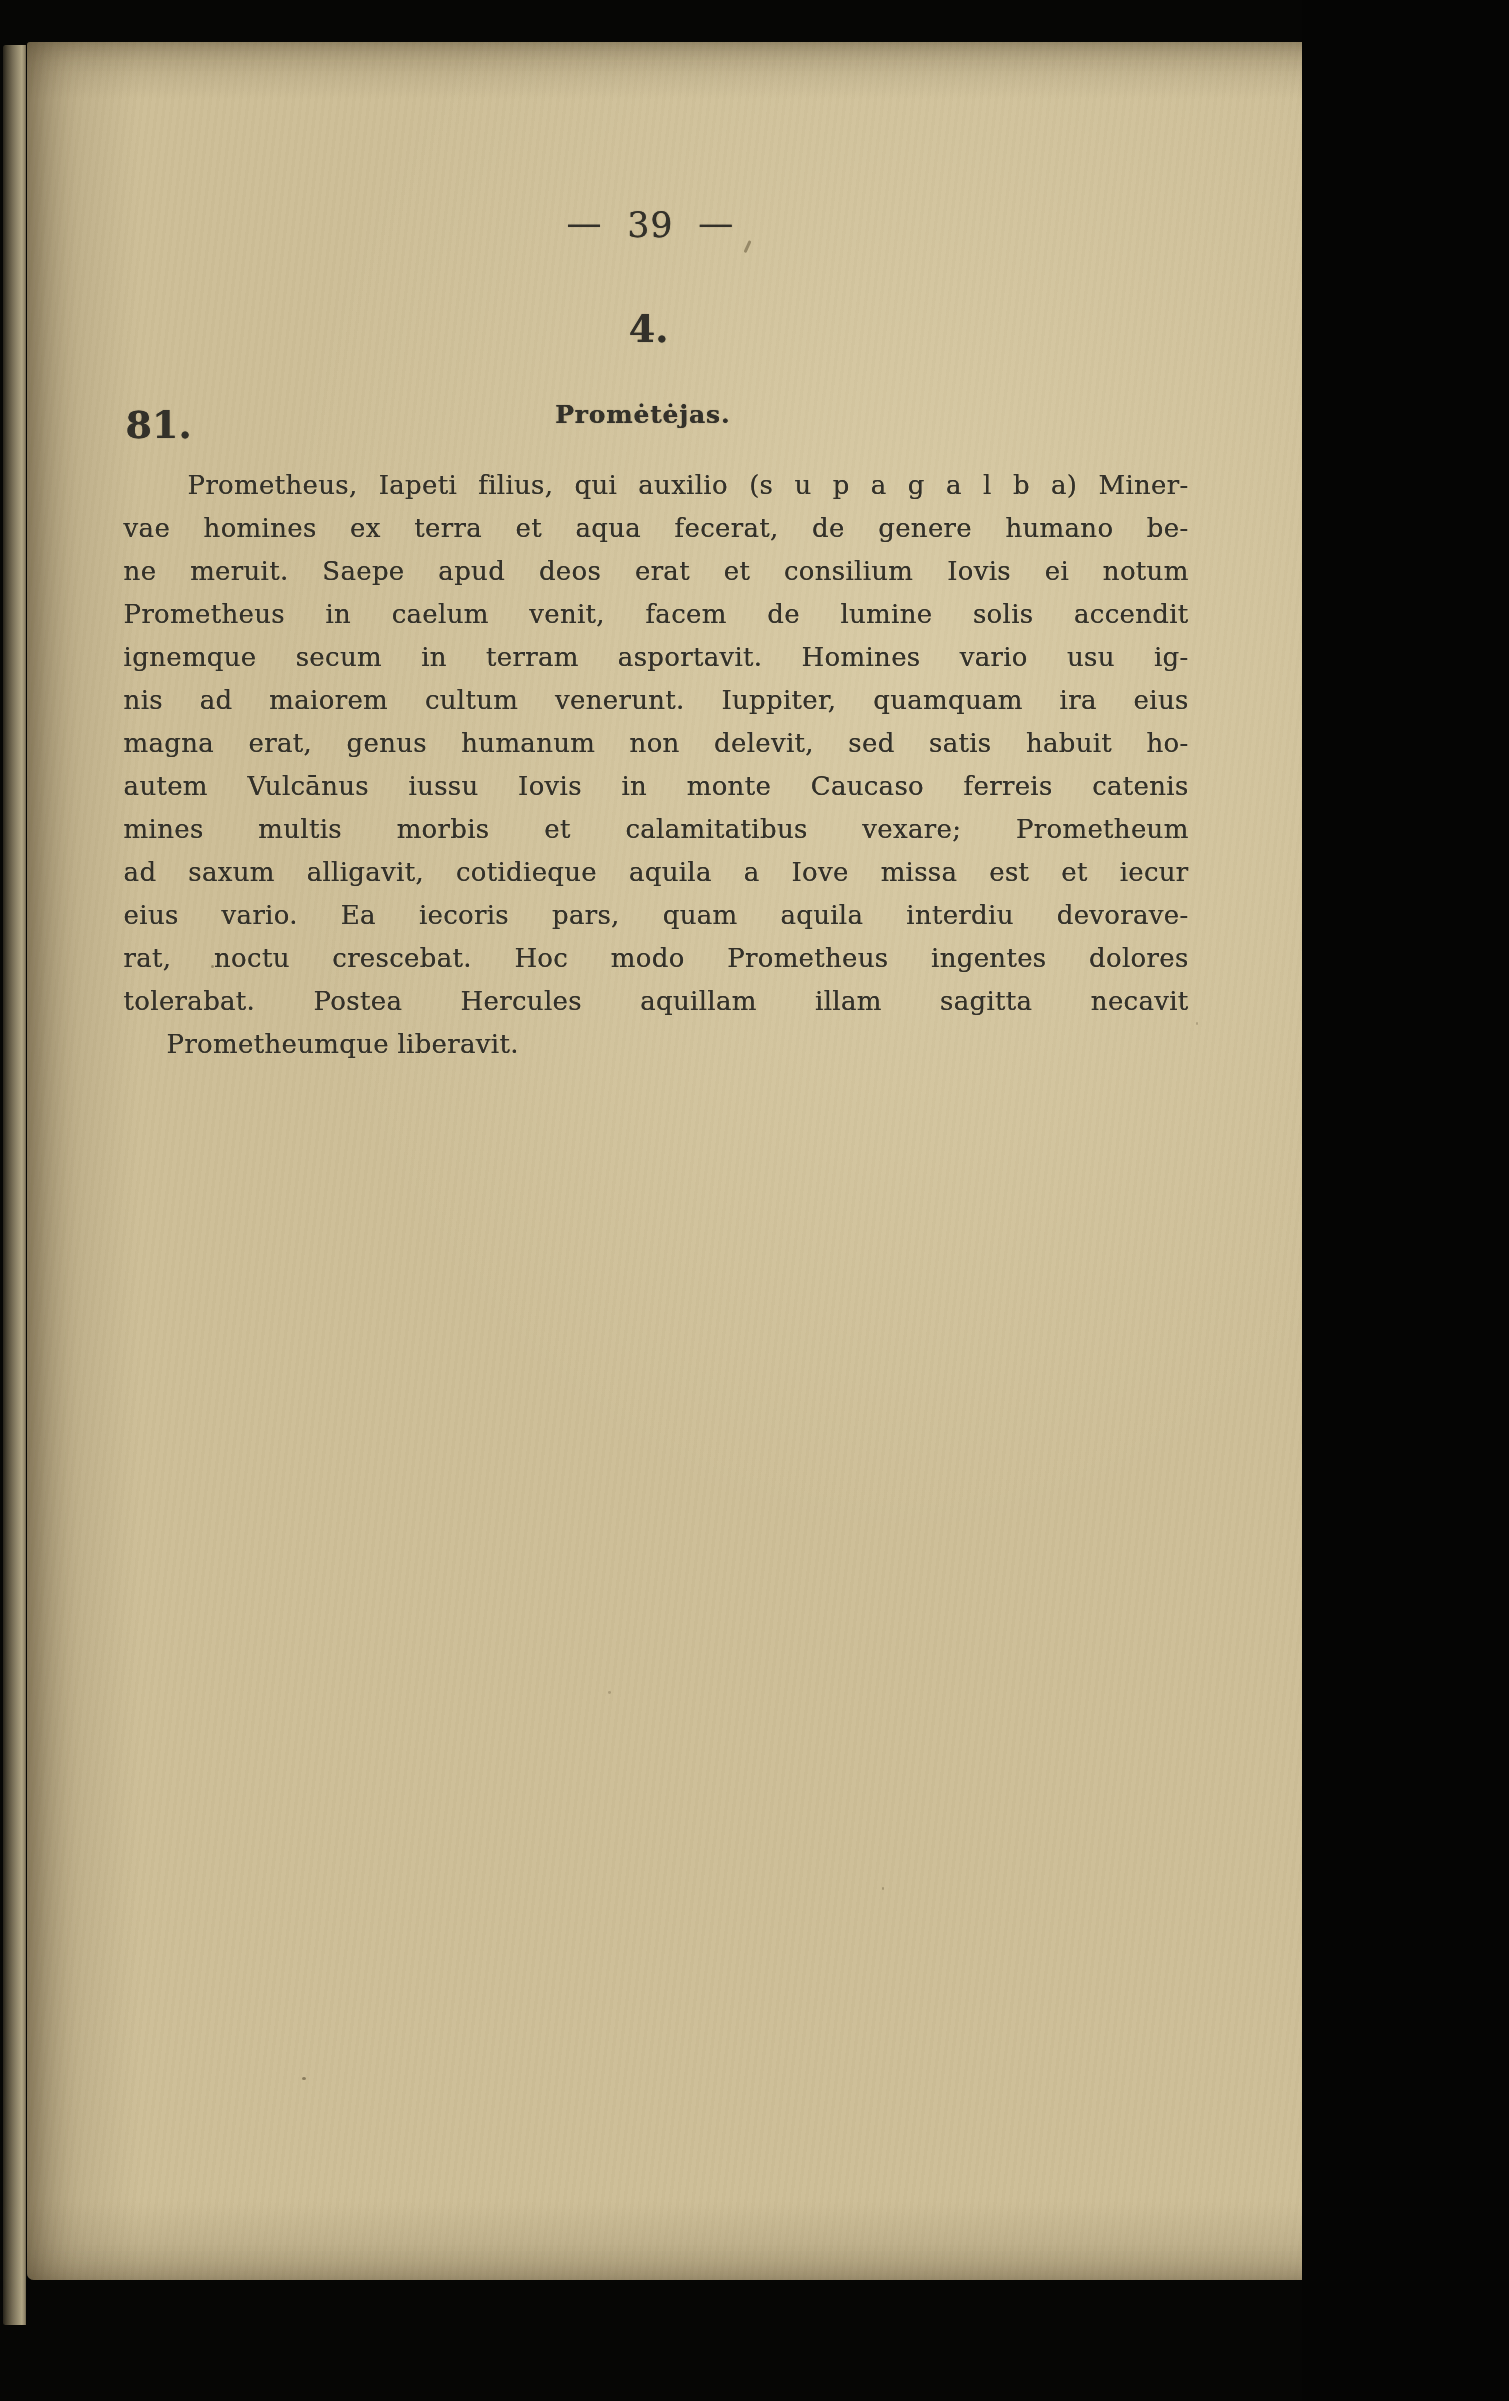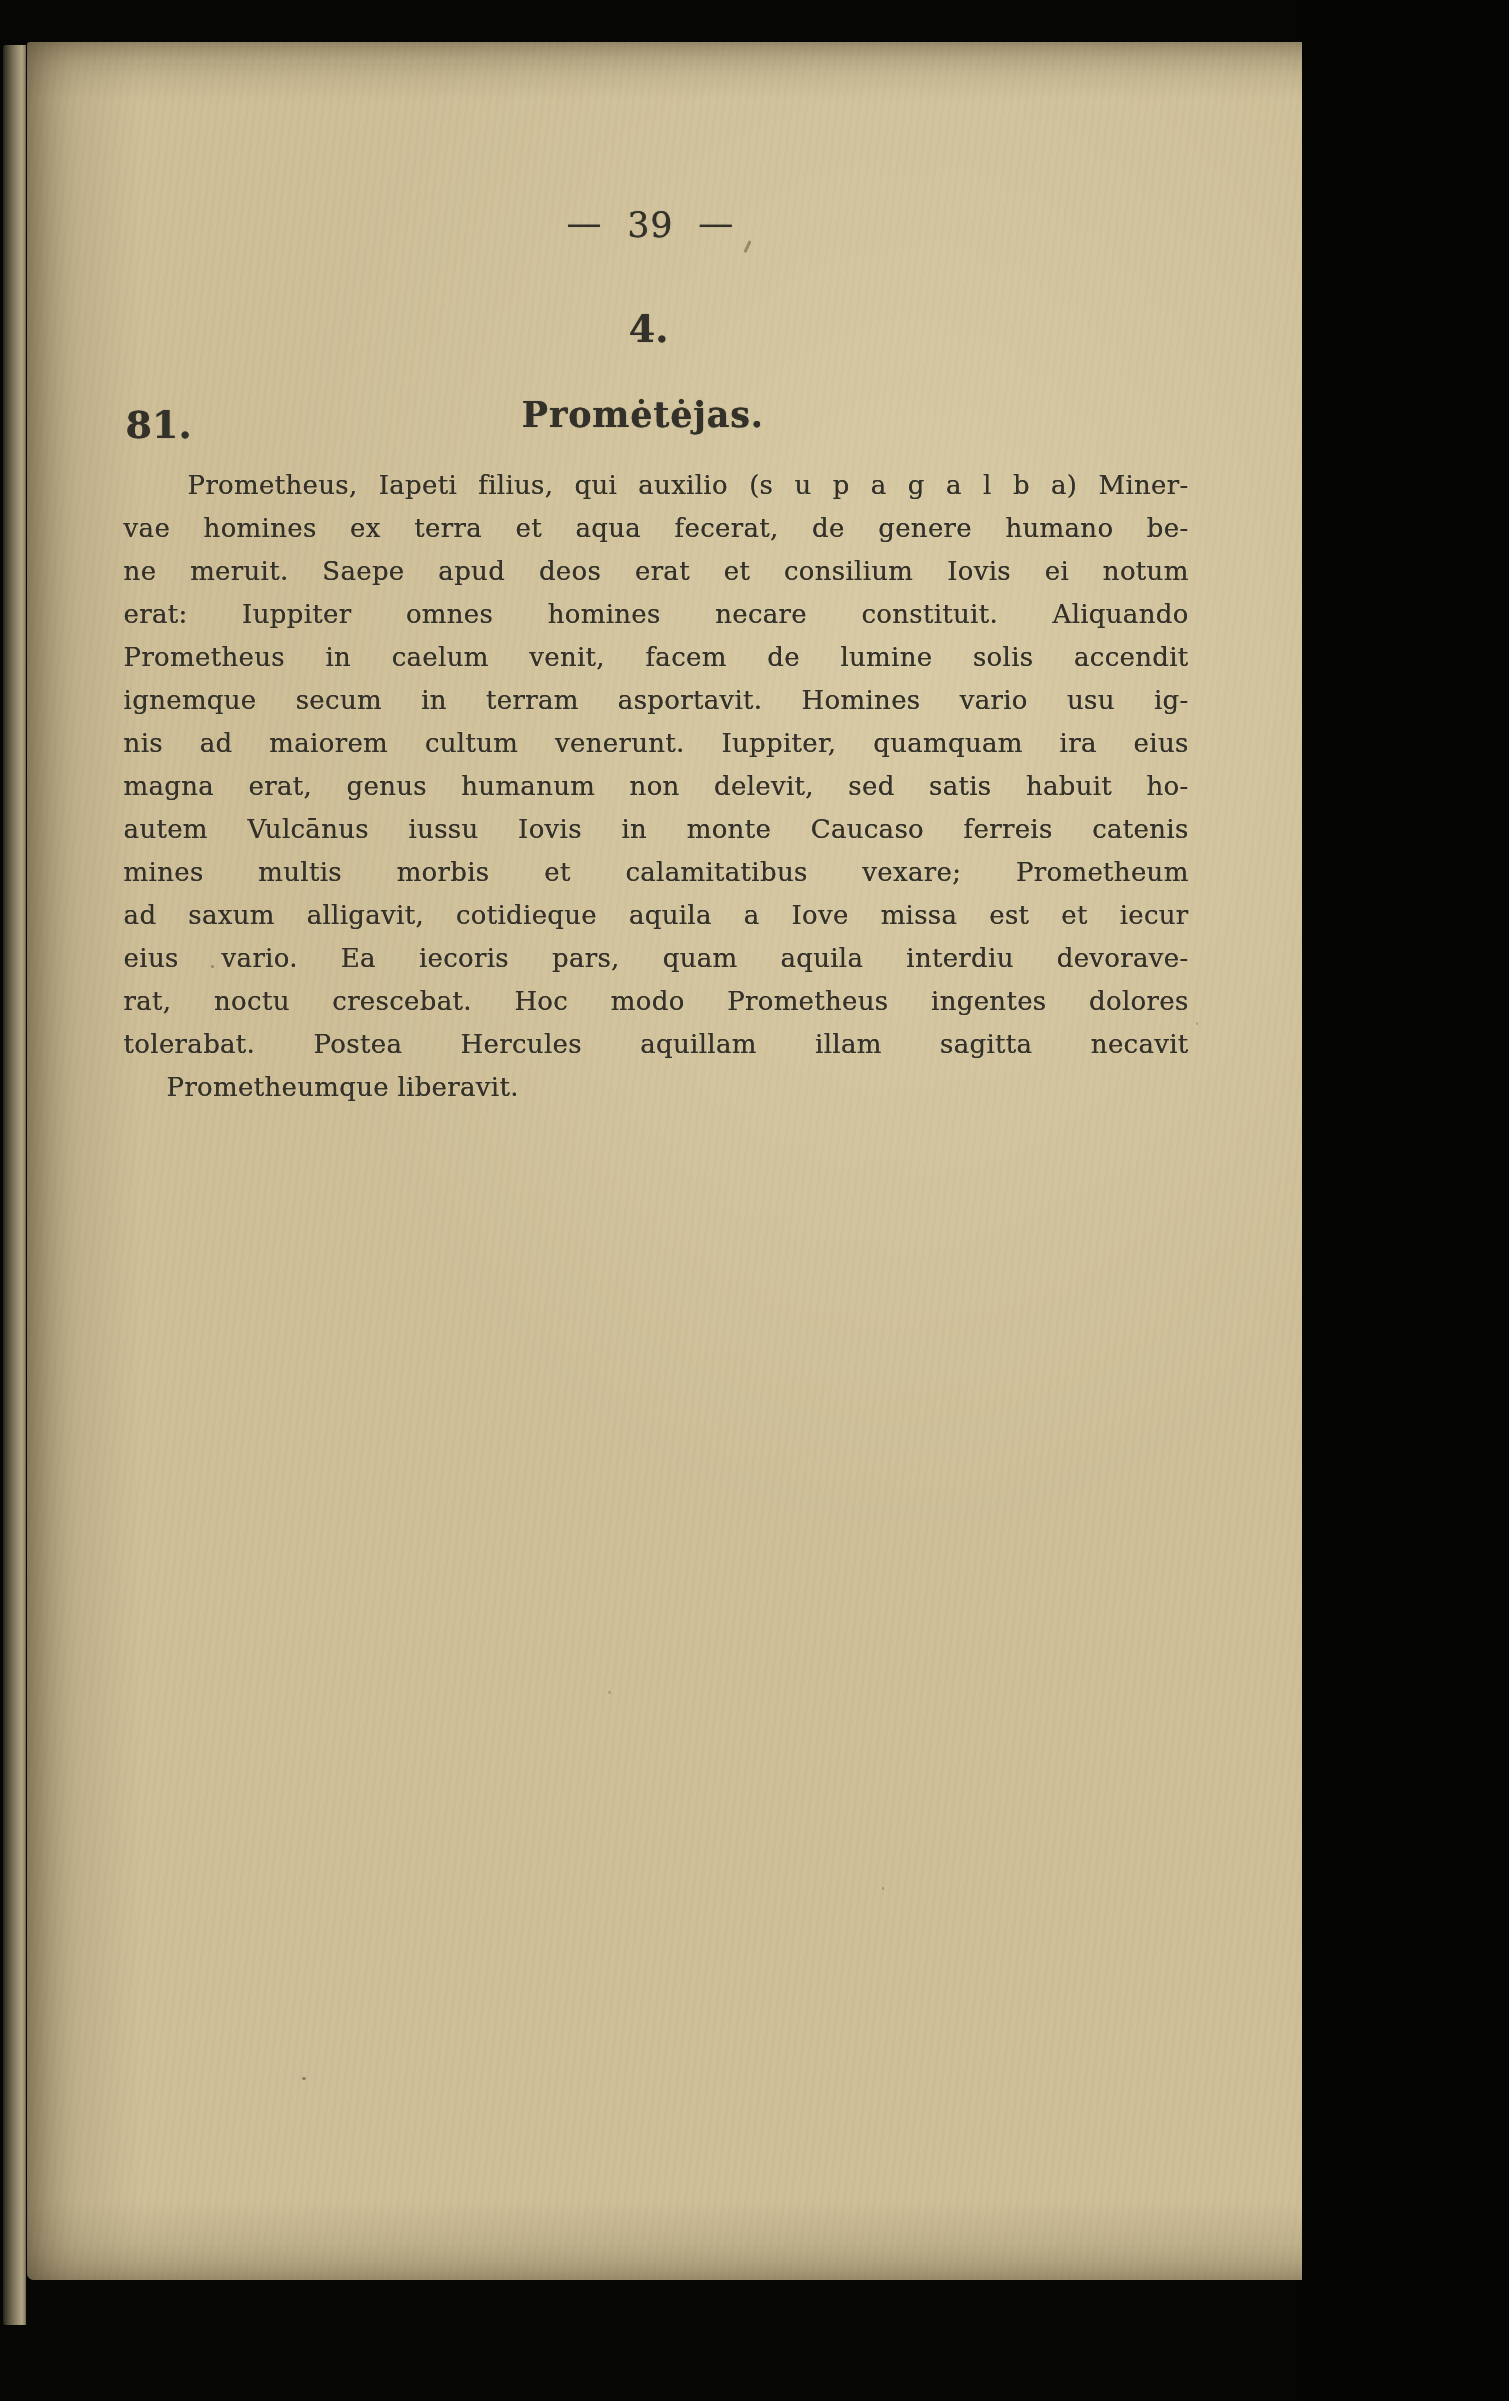--- a/index.html
+++ b/index.html
@@ -55,21 +55,21 @@
     text-shadow:0 0 0.7px rgba(40,38,28,0.85);
   }
   
   #exercise-number{
     position:absolute;left:99px;top:364px;
     font-size:38px;line-height:38px;font-weight:bold;
     text-shadow:0 0 0.7px rgba(40,38,28,0.85);
   }
   #page-title{
     position:absolute;left:97px;top:355px;width:1065px;
-    text-align:center;font-size:35px;line-height:35px;font-weight:bold;
+    text-align:center;font-size:25px;line-height:35px;font-weight:bold;
     letter-spacing:0.8px;transform:translateX(-13.3px);
     text-shadow:0 0 0.7px rgba(40,38,28,0.9);
   }
   
   #body-text{
     position:absolute;left:97px;top:422px;width:1065px;
     font-size:26px;line-height:43px;
     letter-spacing:0.3px;
     text-shadow:0 0 0.6px rgba(48,45,35,0.8);
   }
@@ -107,21 +107,20 @@
     <div id="section-number" class="ink">4.</div>
 
     <div id="exercise-number" class="ink">81.</div>
 
     <div id="page-title" class="ink">Promėtėjas.</div>
 
     <div id="body-text" class="ink">
       <div class="line indent">Prometheus, Iapeti filius, qui auxilio (s u p a g a l b a) Miner-</div>
       <div class="line">vae homines ex terra et aqua fecerat, de genere humano be-</div>
       <div class="line">ne meruit. Saepe apud deos erat et consilium Iovis ei notum</div>
-      <div class="line">erat: Iuppiter omnes homines necare constituit. Aliquando</div>
       <div class="line">Prometheus in caelum venit, facem de lumine solis accendit</div>
       <div class="line">ignemque secum in terram asportavit. Homines vario usu ig-</div>
       <div class="line">nis ad maiorem cultum venerunt. Iuppiter, quamquam ira eius</div>
       <div class="line">magna erat, genus humanum non delevit, sed satis habuit ho-</div>
       <div class="line">autem Vulcānus iussu Iovis in monte Caucaso ferreis catenis</div>
       <div class="line">mines multis morbis et calamitatibus vexare; Prometheum</div>
       <div class="line">ad saxum alligavit, cotidieque aquila a Iove missa est et iecur</div>
       <div class="line">eius vario. Ea iecoris pars, quam aquila interdiu devorave-</div>
       <div class="line">rat, noctu crescebat. Hoc modo Prometheus ingentes dolores</div>
       <div class="line">tolerabat. Postea Hercules aquillam illam sagitta necavit</div>

